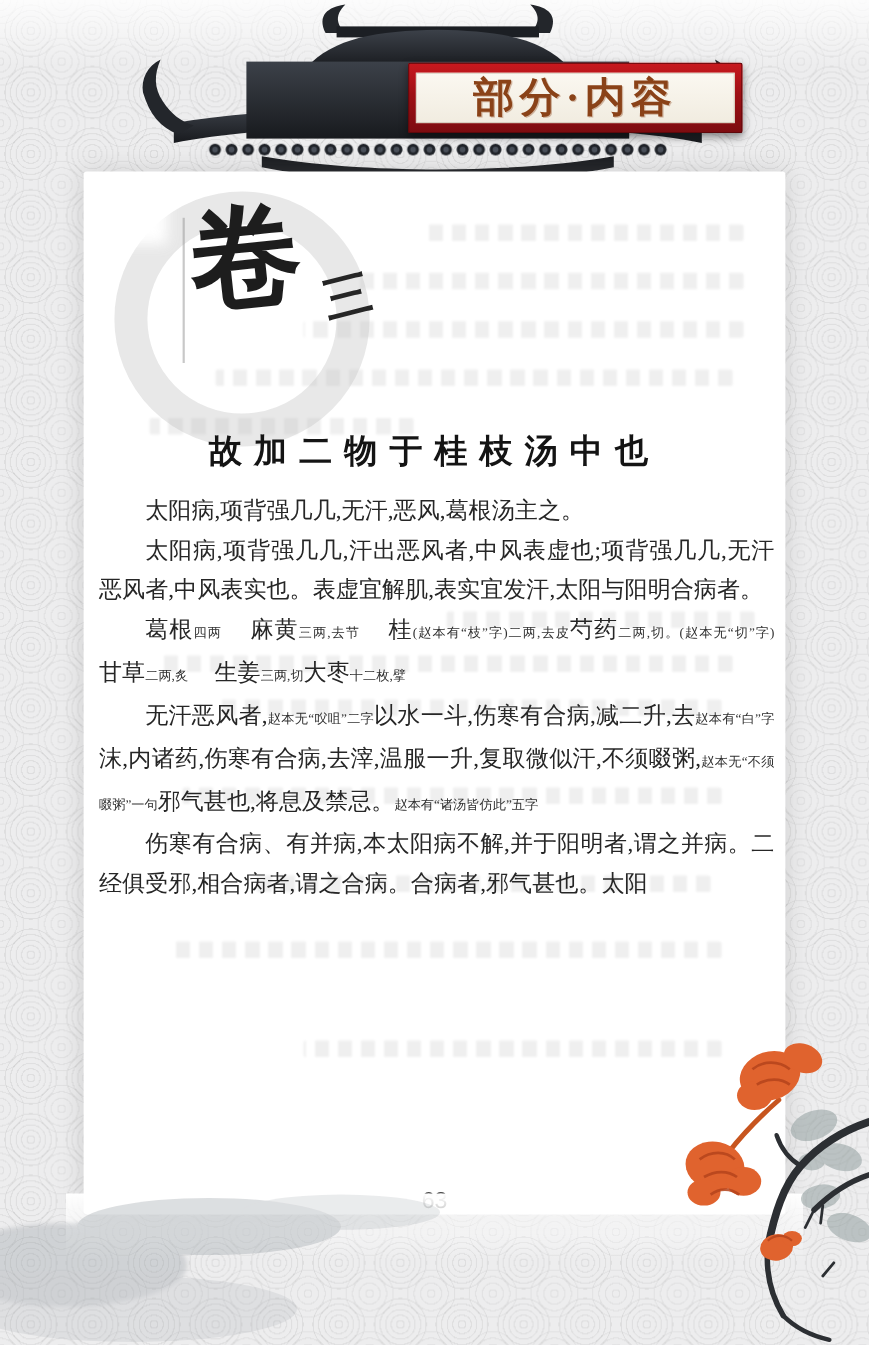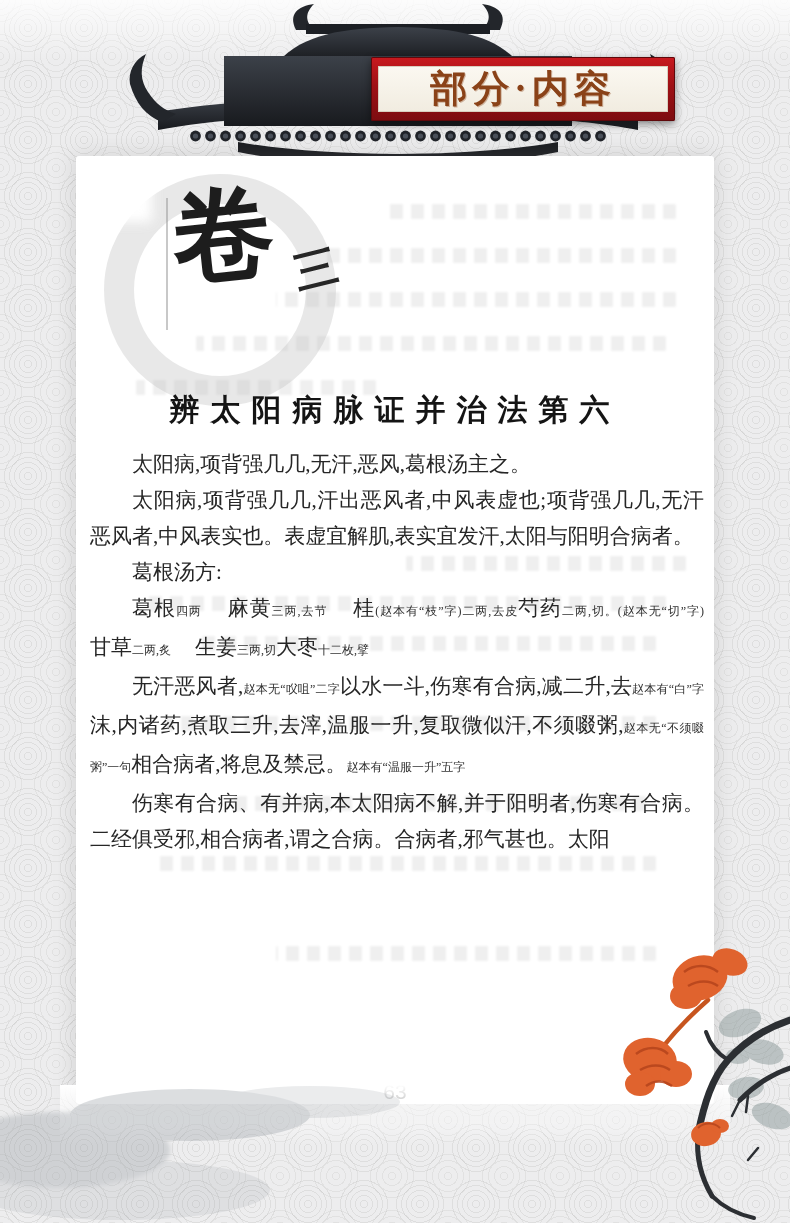--- a/index.html
+++ b/index.html
@@ -155,29 +155,28 @@
   <div class="ghost" style="left:90px;top:560px;width:490px;"></div>
   <div class="ghost" style="left:150px;top:640px;width:420px;"></div>
   <div class="ghost" style="left:80px;top:700px;width:500px;"></div>
   <div class="ghost" style="left:200px;top:790px;width:380px;"></div>
 
   <div class="medallion"></div>
   <div class="vol-rule"></div>
   <div class="vol-large">卷</div>
   <div class="vol-small">三</div>
 
-  <div class="chapter-title">辨太阳病脉证并治法第六</div>
+  <div class="chapter-title">故加二物于桂枝汤中也</div>
 
   <div class="body-text">
       <p class="indent"><span class="seg-normal">太阳病,项背强几几,无汗,恶风,葛根汤主之。</span></p>
       <p class="indent"><span class="seg-normal">太阳病,项背强几几,汗出恶风者,中风表虚也;项背强几几,无汗恶风者,中风表实也。表虚宜解肌,表实宜发汗,太阳与阳明合病者。</span></p>
-      <p class="indent"><span class="seg-normal">葛根汤方:</span></p>
       <p class="indent"><span class="seg-normal">葛根</span><span class="seg-small">四两　　</span><span class="seg-normal">麻黄</span><span class="seg-small">三两,去节　　</span><span class="seg-normal">桂</span><span class="seg-small">(赵本有“枝”字)二两,去皮</span><span class="seg-normal">芍药</span><span class="seg-small">二两,切。(赵本无“切”字)　　</span><span class="seg-normal">甘草</span><span class="seg-small">二两,炙　　</span><span class="seg-normal">生姜</span><span class="seg-small">三两,切</span><span class="seg-normal">大枣</span><span class="seg-small">十二枚,擘</span></p>
-      <p class="indent"><span class="seg-normal">无汗恶风者,</span><span class="seg-small">赵本无“㕮咀”二字</span><span class="seg-normal">以水一斗,伤寒有合病,减二升,去</span><span class="seg-small">赵本有“白”字</span><span class="seg-normal">沫,内诸药,煮取三升,去滓,温服一升,复取微似汗,不须啜粥,</span><span class="seg-small">赵本无“不须啜粥”一句</span><span class="seg-normal">相合病者,将息及禁忌。</span><span class="seg-small">赵本有“温服一升”五字</span></p>
-      <p class="indent"><span class="seg-normal">伤寒有合病、有并病,本太阳病不解,并于阳明者,伤寒有合病。二经俱受邪,相合病者,谓之合病。合病者,邪气甚也。太阳</span></p>
+      <p class="indent"><span class="seg-normal">无汗恶风者,</span><span class="seg-small">赵本无“㕮咀”二字</span><span class="seg-normal">以水一斗,伤寒有合病,减二升,去</span><span class="seg-small">赵本有“白”字</span><span class="seg-normal">沫,内诸药,伤寒有合病,去滓,温服一升,复取微似汗,不须啜粥,</span><span class="seg-small">赵本无“不须啜粥”一句</span><span class="seg-normal">邪气甚也,将息及禁忌。</span><span class="seg-small">赵本有“诸汤皆仿此”五字</span></p>
+      <p class="indent"><span class="seg-normal">伤寒有合病、有并病,本太阳病不解,并于阳明者,谓之并病。二经俱受邪,相合病者,谓之合病。合病者,邪气甚也。太阳</span></p>
     </div>
 
   <div class="page-number">63</div>
 </div>
 <div class="paper-fade"></div>
 
 <svg class="mist" style="left:0;top:1080px;" width="420" height="143" viewBox="0 0 420 143">
   <g fill="#8d949b" opacity="0.30">
     <ellipse cx="60" cy="70" rx="110" ry="38" filter="blur(2px)"></ellipse>
     <ellipse cx="190" cy="35" rx="120" ry="26"></ellipse>

